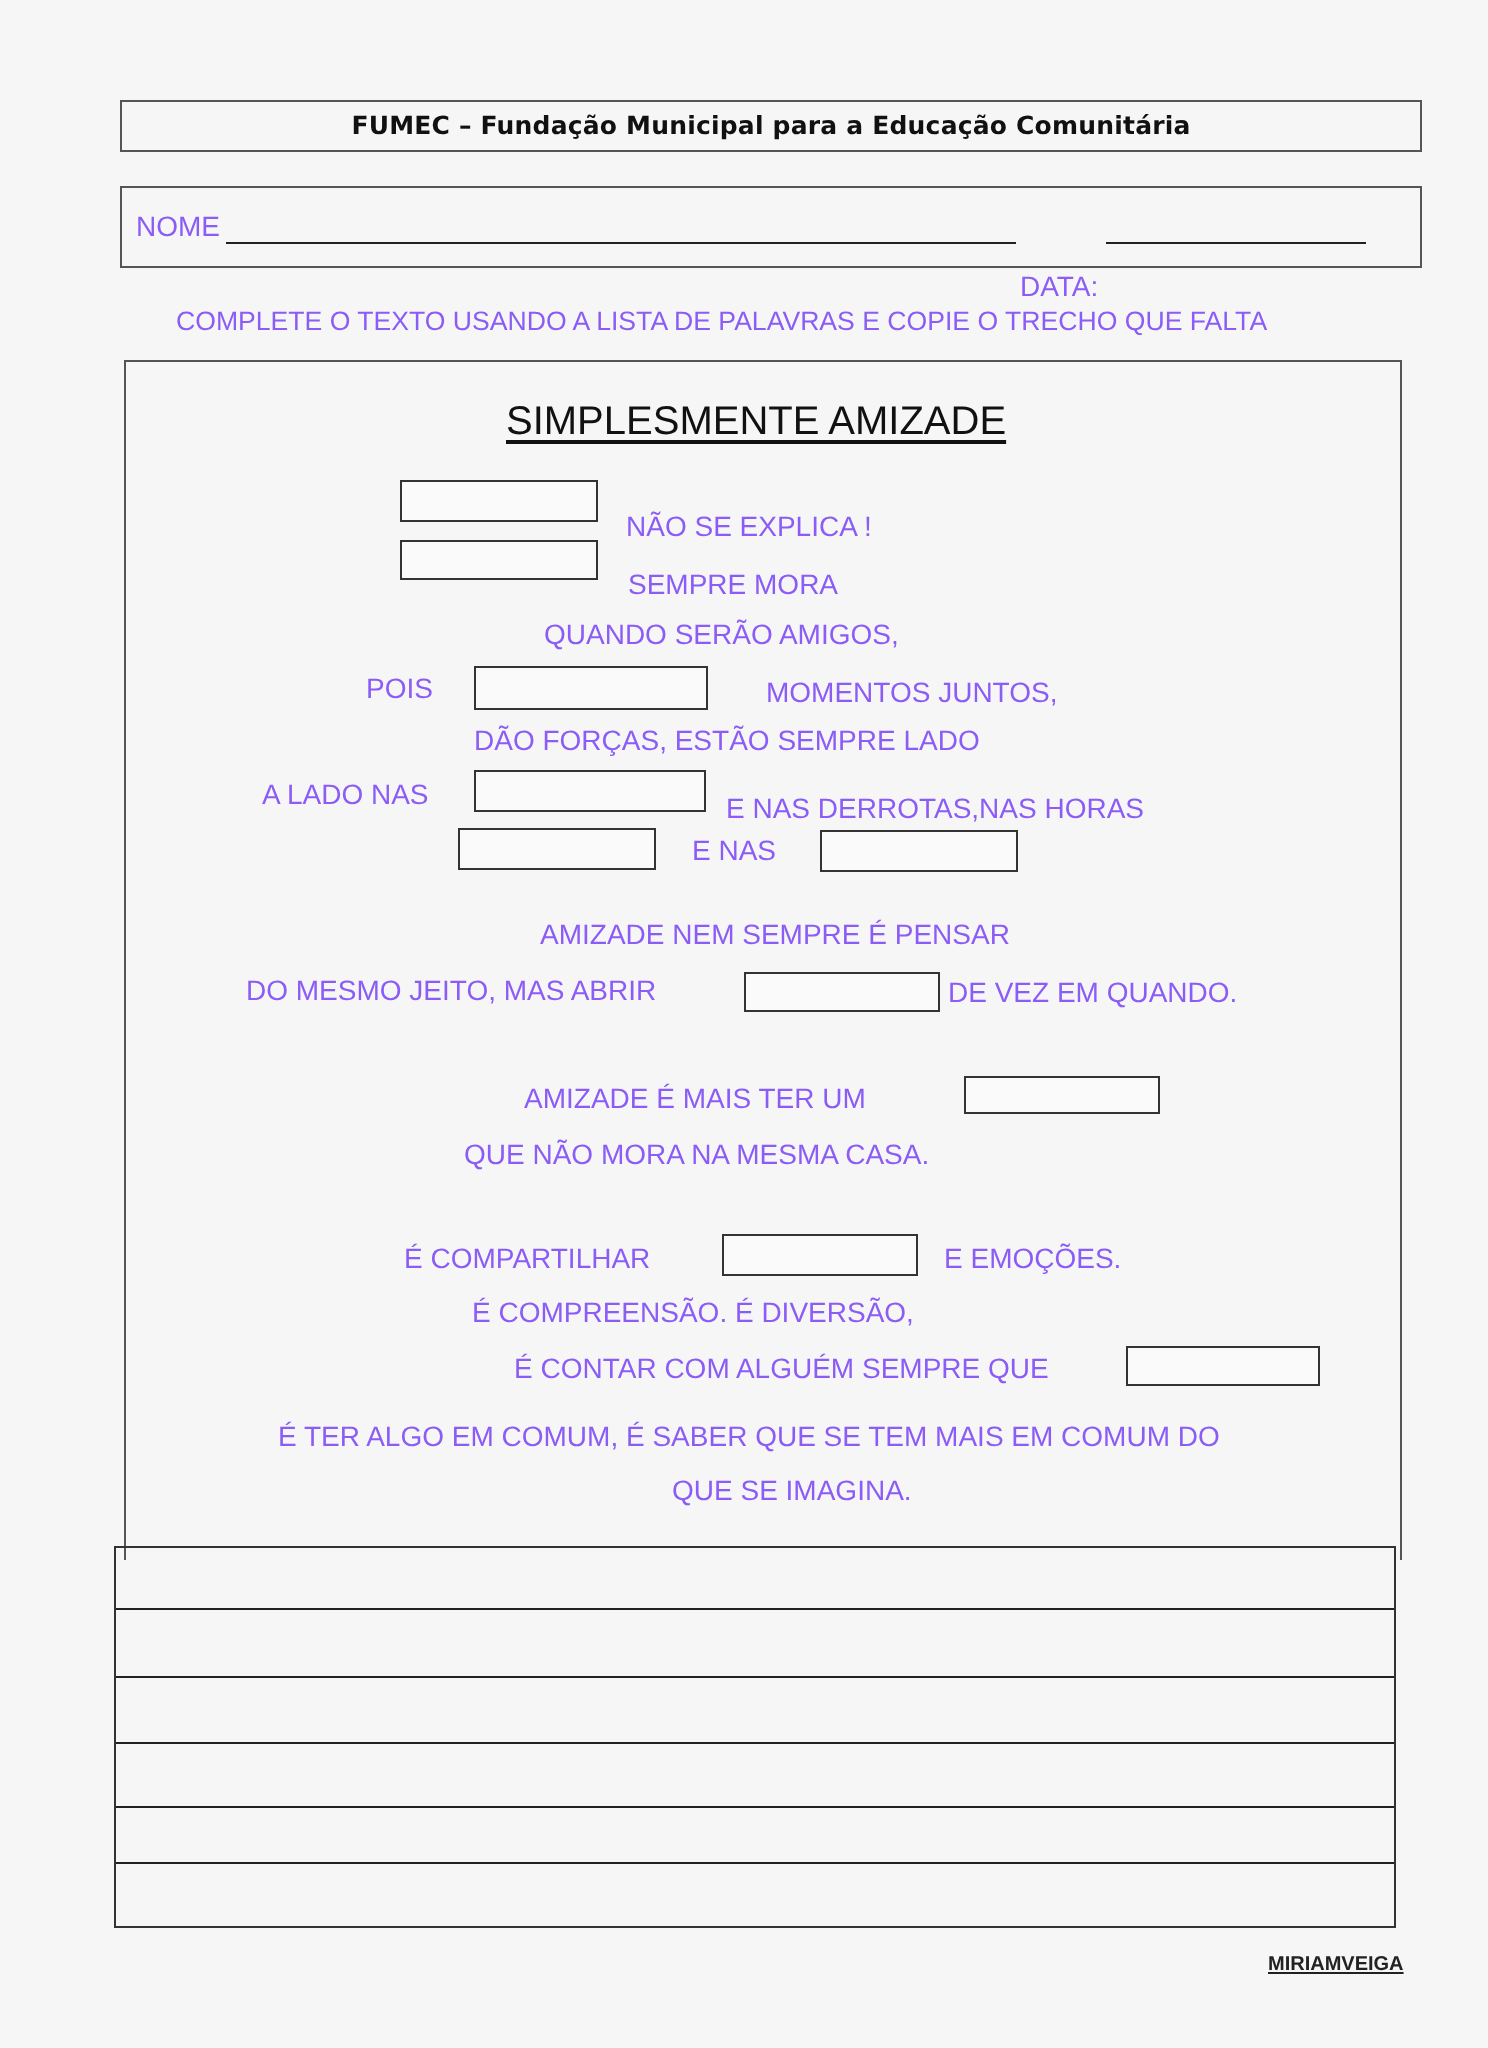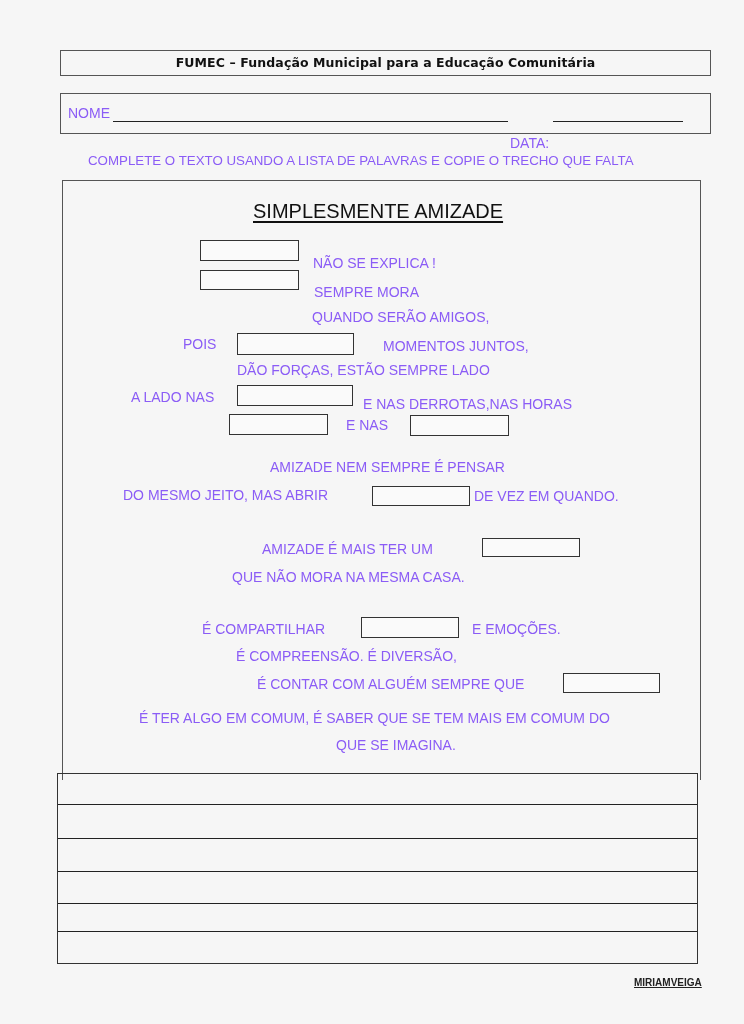--- a/index.html
+++ b/index.html
@@ -97,21 +97,21 @@
 <div class="frame" style="left:62px; top:180px; width:639px; height:600px; border-bottom:none;"></div>
 
 <span class="title" style="left:253px; top:200px;">SIMPLESMENTE AMIZADE</span>
 
 <div class="blank" style="left:200px; top:240px; width:99px; height:21px;"></div>
 <span class="txt" style="left:313px; top:255px;">NÃO SE EXPLICA !</span>
 
 <div class="blank" style="left:200px; top:270px; width:99px; height:20px;"></div>
 <span class="txt" style="left:314px; top:284px;">SEMPRE MORA</span>
 
-<span class="txt" style="left:272px; top:309px;margin-left:40px;">QUANDO SERÃO AMIGOS,</span>
+<span class="txt" style="left:272px; top:309px;">QUANDO SERÃO AMIGOS,</span>
 
 <span class="txt" style="left:183px; top:336px;">POIS</span>
 <div class="blank" style="left:237px; top:333px; width:117px; height:22px;"></div>
 <span class="txt" style="left:383px; top:338px;">MOMENTOS JUNTOS,</span>
 
 <span class="txt" style="left:237px; top:362px;">DÃO FORÇAS, ESTÃO SEMPRE LADO</span>
 
 <span class="txt" style="left:131px; top:389px;">A LADO NAS</span>
 <div class="blank" style="left:237px; top:385px; width:116px; height:21px;"></div>
 <span class="txt" style="left:363px; top:396px;">E NAS DERROTAS,NAS HORAS</span>

